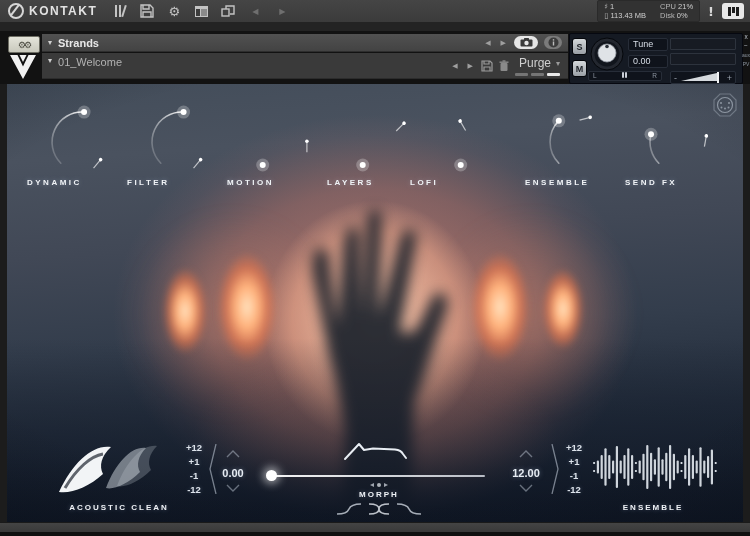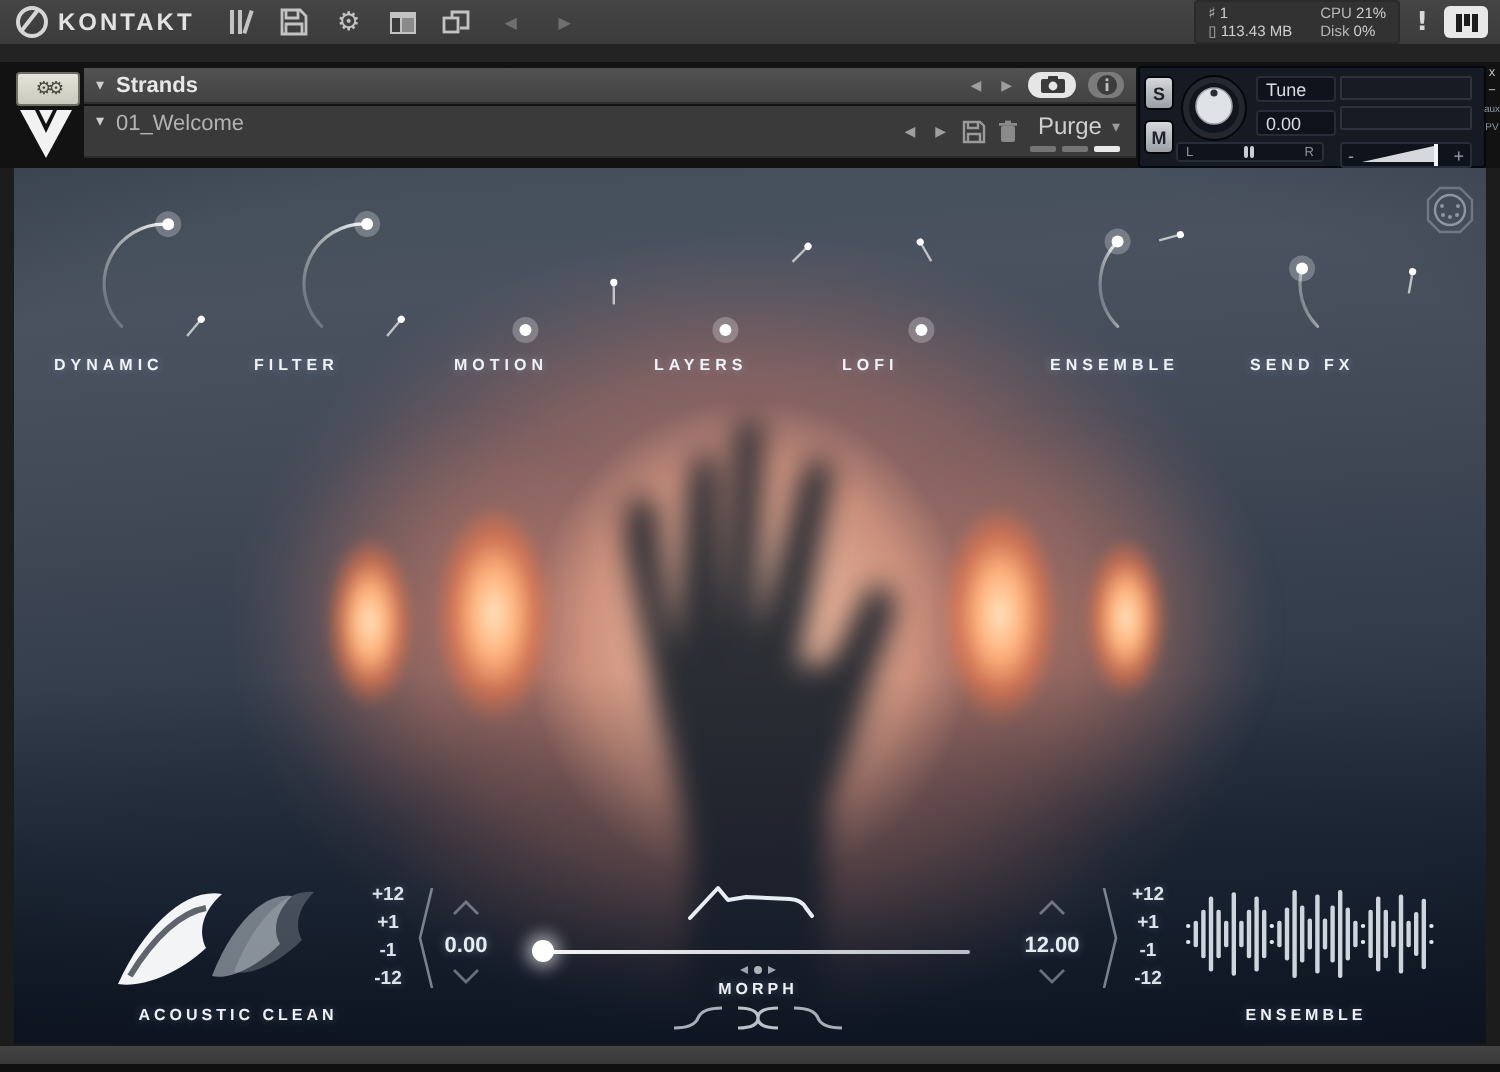--- a/index.html
+++ b/index.html
@@ -57,21 +57,21 @@
   #purge-leds i{display:block;width:13px;height:3px;border-radius:1px;background:#757575;}
   #purge-leds i.on{background:#e9e9e9;}
 
   
   #outpanel{left:569px;top:2px;width:172px;height:49px;background:#151a23;border:1px solid #060810;border-radius:2px;}
   .sm-btn{width:13px;height:15px;border-radius:3px;background:linear-gradient(#d4d8db,#9aa0a6);
           border:1px solid #04060a;color:#20242a;font-weight:bold;font-size:9px;
           display:flex;align-items:center;justify-content:center;}
   #tune-knob{left:20px;top:3px;}
   .inset{background:#0f131b;border:1px solid #272d38;border-radius:2px;color:#d7dde6;font-size:9px;
-         display:flex;align-items:center;padding:0 4px;box-sizing:border-box;}
+         display:flex;align-items:flex-start;padding:0 4px;box-sizing:border-box;}
   #pan-strip{left:18px;top:37px;width:74px;height:10px;font-size:6.5px;color:#8d95a1;justify-content:space-between;}
   #pan-marker{display:flex;gap:1.5px;}
   #pan-marker i{display:block;width:2px;height:6px;background:#c9ced6;border-radius:1px;}
   .meter{left:100px;width:64px;height:10px;background:#171b23;border:1px solid #2d333d;border-radius:1px;}
   #volume{left:100px;top:37px;width:64px;height:11px;background:#0f131b;border:1px solid #272d38;border-radius:2px;
           display:flex;align-items:center;color:#9aa2ad;font-size:9px;}
   #vol-wedge{position:absolute;left:10px;bottom:2px;width:36px;height:8px;background:#e6eaee;opacity:.92;
              clip-path:polygon(0 100%,100% 0,100% 100%);}
   #vol-handle{position:absolute;left:46px;top:0;width:2px;height:11px;background:#f2f4f6;}
   #vol-minus{margin-left:3px;}  #vol-plus{margin-left:auto;margin-right:3px;}
@@ -354,21 +354,21 @@
           </svg></div>
         <div class="knob-label" style="left: 320px; top: 94px;">LAYERS</div>
         <div class="knob" style="left: 433px; top: 14px;"><svg width="80" height="80" viewBox="0 0 80 80">
             <circle cx="20.716371709403816" cy="66.98133329356934" r="6.5" fill="rgba(255,255,255,0.25)"></circle>
             <circle cx="20.716371709403816" cy="66.98133329356934" r="3" fill="#ffffff"></circle>
             <g transform="translate(21.6,25.6) rotate(-30)">
               <path d="M0,8 L0,-2" stroke="rgba(255,255,255,0.65)" stroke-width="1.2"></path>
               <circle cx="0" cy="-3" r="1.8" fill="#ffffff"></circle>
             </g>
           </svg></div>
-        <div class="knob-label" style="left: 414px; top: 94px;">LOFI</div>
+        <div class="knob-label" style="left: 403px; top: 94px;">LOFI</div>
         <div class="knob" style="left: 533px; top: 14px;"><svg width="80" height="80" viewBox="0 0 80 80">
             <path d="M18.8,65.2 A30,30 0 0 1 18.8,22.8" fill="none" stroke="url(#arcGrad)" stroke-width="1.6" stroke-linecap="round"></path>
             <circle cx="18.786796564403577" cy="22.786796564403573" r="6.5" fill="rgba(255,255,255,0.25)"></circle>
             <circle cx="18.786796564403577" cy="22.786796564403573" r="3" fill="#ffffff"></circle>
             <g transform="translate(47.3,20.1) rotate(75)">
               <path d="M0,8 L0,-2" stroke="rgba(255,255,255,0.65)" stroke-width="1.2"></path>
               <circle cx="0" cy="-3" r="1.8" fill="#ffffff"></circle>
             </g>
           </svg></div>
         <div class="knob-label" style="left: 518px; top: 94px;">ENSEMBLE</div>

